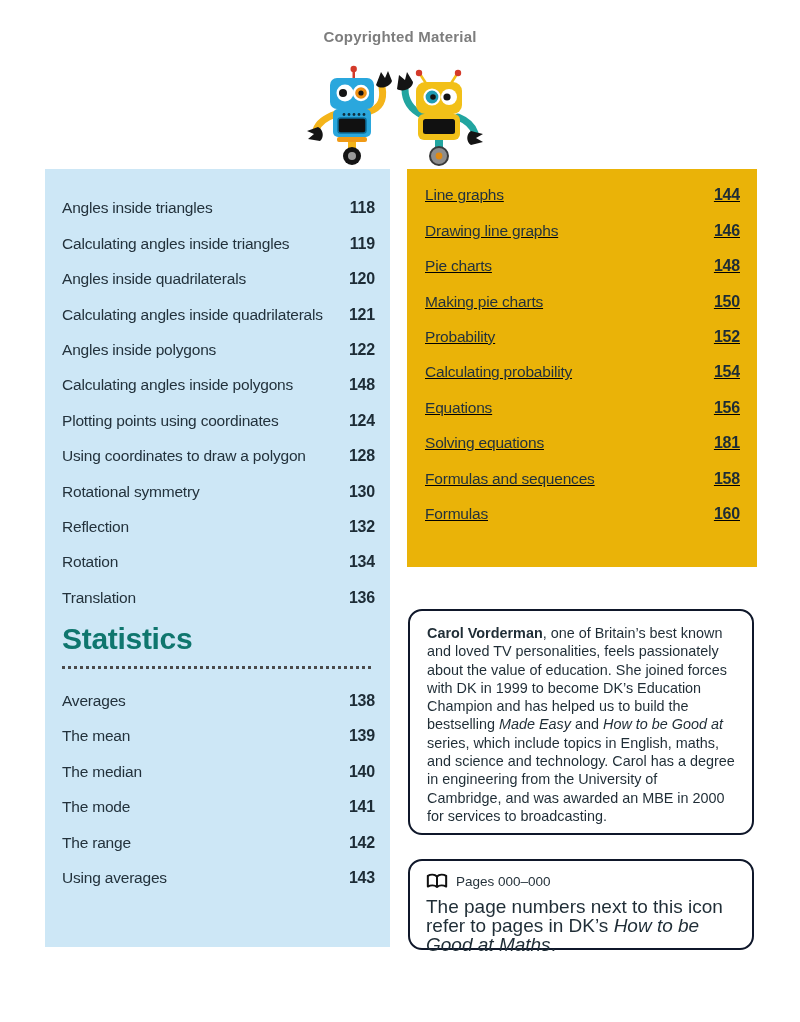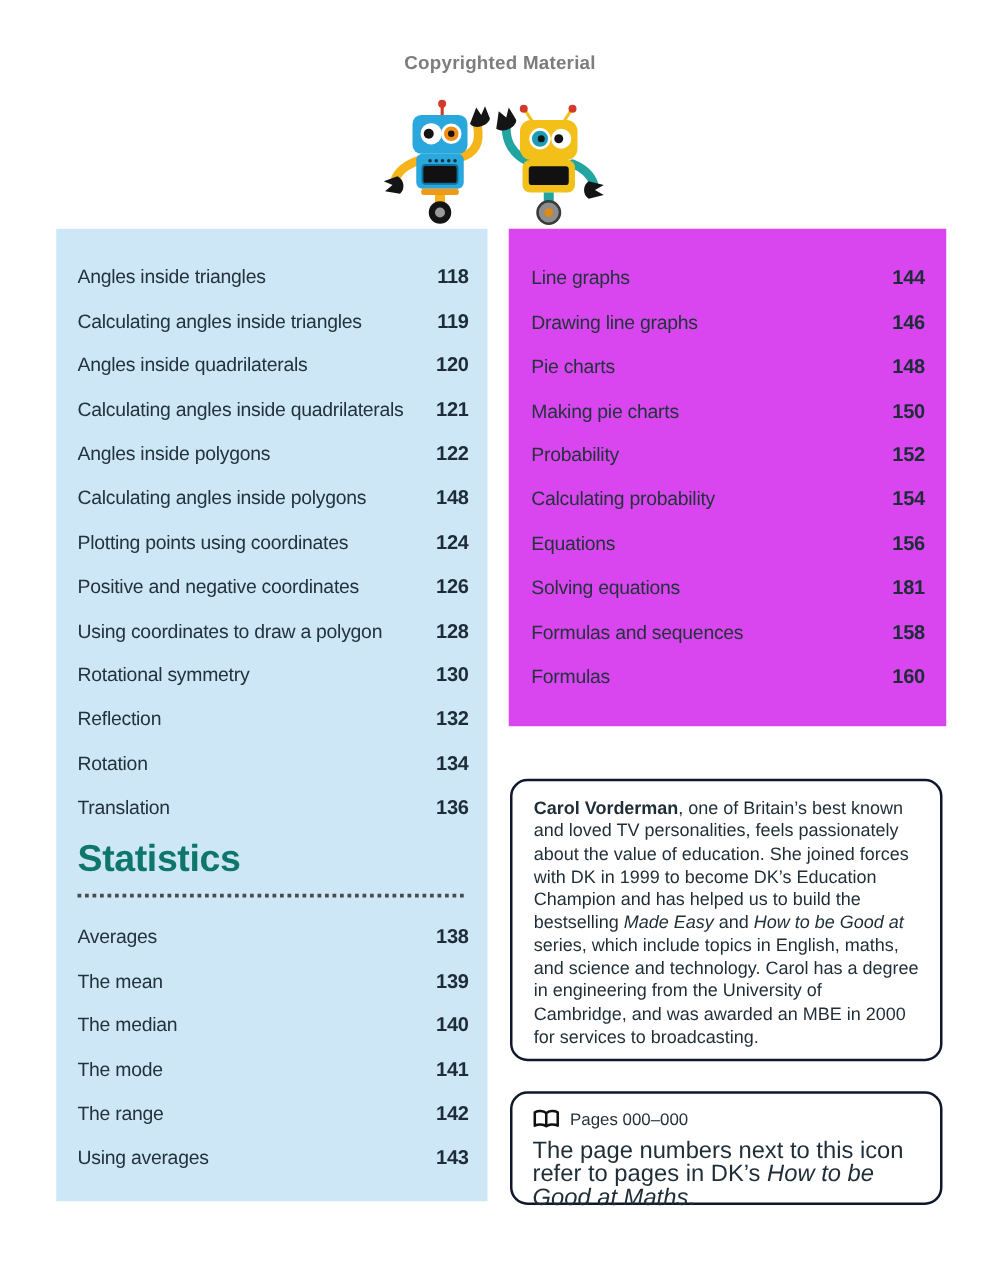--- a/index.html
+++ b/index.html
@@ -2,21 +2,21 @@
 <html><head>
 <meta charset="utf-8">
 <style>
   * { margin: 0; padding: 0; box-sizing: border-box; }
   html, body { background: #ffffff; }
   body { font-family: "Liberation Sans", sans-serif; }
   .page {
     position: relative;
     width: 800px;
     height: 972px;
-    margin: 16px auto;
+    margin: 2px auto;
     background: #ffffff;
     overflow: hidden;
   }
   .copyright {
     position: absolute;
     left: 0; right: 0;
     text-align: center;
     font-size: 15px;
     font-weight: 700;
     color: #7d7d7d;
@@ -30,22 +30,23 @@
     position: absolute;
     top: 167px;
   }
   .panel.left {
     left: 45px; width: 345px; height: 778px;
     background: #cde7f6;
     padding: 13px 15px 0 17px;
   }
   .panel.right {
     left: 407px; width: 350px; height: 398px;
-    background: #d946ef;
-    padding: 14px 17px 0 18px;
+    background: #eab308;
+    padding: 0 17px 0 18px;
+    text-decoration: underline;
   }
   .toc-row {
     display: flex;
     align-items: flex-end;
     height: 35.4px;
     overflow: hidden;
   }
   .toc-label {
     white-space: nowrap;
     font-size: 15.5px;
@@ -206,25 +207,20 @@
           <span class="toc-dots"></span>
           <span class="toc-page">148</span>
         </div>
 
         <div class="toc-row">
           <span class="toc-label">Plotting points using coordinates</span>
           <span class="toc-dots"></span>
           <span class="toc-page">124</span>
         </div>
 
-        <div class="toc-row">
-          <span class="toc-label">Positive and negative coordinates</span>
-          <span class="toc-dots"></span>
-          <span class="toc-page">126</span>
-        </div>
 
         <div class="toc-row">
           <span class="toc-label">Using coordinates to draw a polygon</span>
           <span class="toc-dots"></span>
           <span class="toc-page">128</span>
         </div>
 
         <div class="toc-row">
           <span class="toc-label">Rotational symmetry</span>
           <span class="toc-dots"></span>

